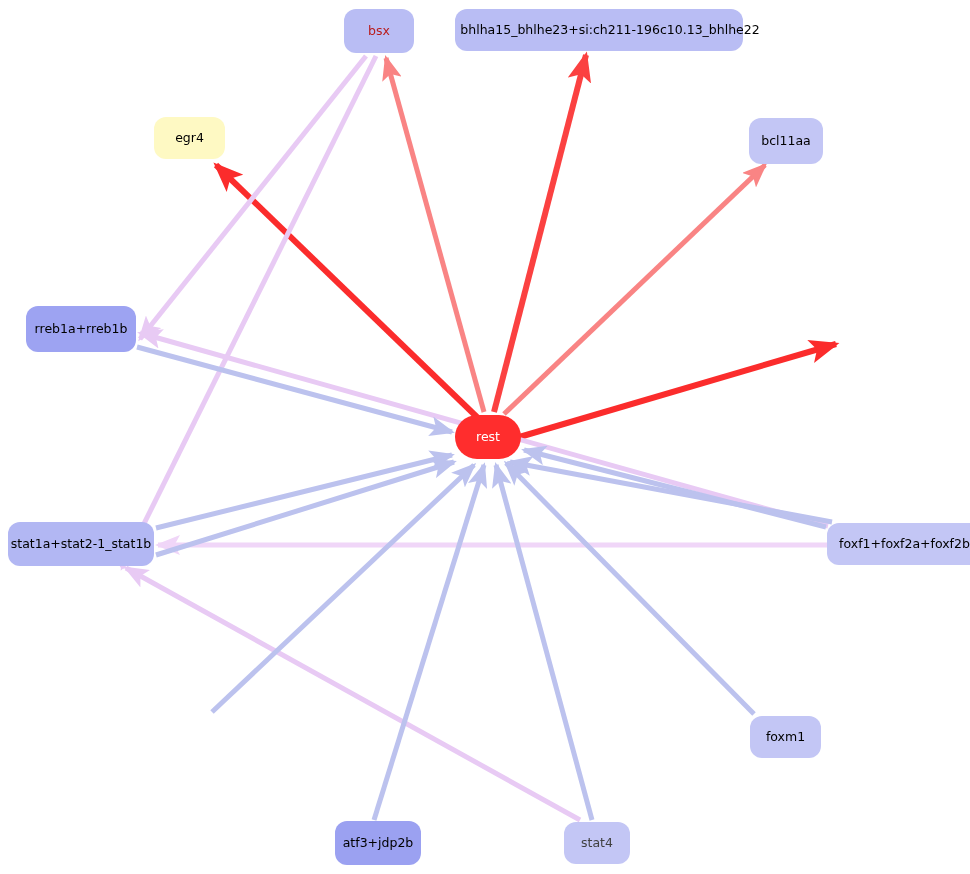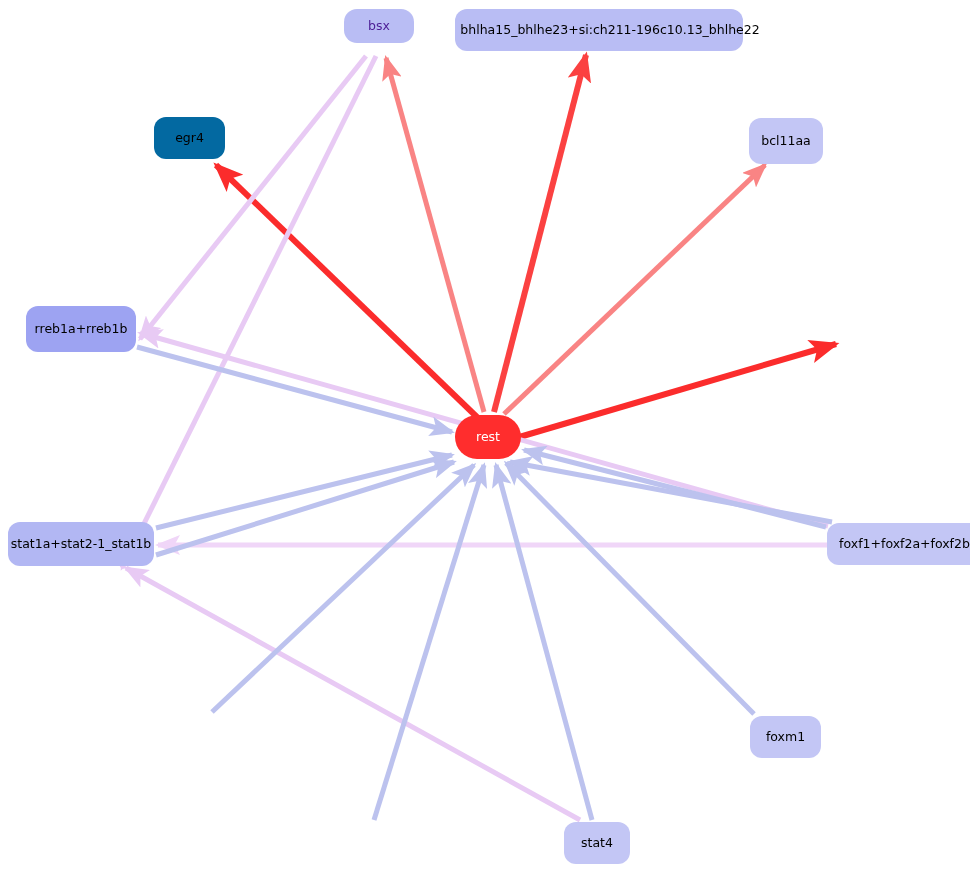--- a/index.html
+++ b/index.html
@@ -82,43 +82,46 @@
       <line x1="137" y1="347" x2="452" y2="432" stroke="#bcc2ee" stroke-width="5" stroke-linecap="butt" marker-end="url(#ah-5)"></line>
       <line x1="156" y1="528" x2="452" y2="455" stroke="#bcc2ee" stroke-width="5" stroke-linecap="butt" marker-end="url(#ah-5)"></line>
       <line x1="156" y1="555" x2="454" y2="462" stroke="#bcc2ee" stroke-width="5" stroke-linecap="butt" marker-end="url(#ah-5)"></line>
       <line x1="826" y1="527" x2="524" y2="450" stroke="#bcc2ee" stroke-width="5" stroke-linecap="butt" marker-end="url(#ah-5)"></line>
       <line x1="832" y1="522" x2="510" y2="462" stroke="#bcc2ee" stroke-width="5" stroke-linecap="butt" marker-end="url(#ah-5)"></line>
       <line x1="212" y1="712" x2="474" y2="465" stroke="#bcc2ee" stroke-width="5" stroke-linecap="butt" marker-end="url(#ah-5)"></line>
       <line x1="374" y1="820" x2="484" y2="465" stroke="#bcc2ee" stroke-width="5" stroke-linecap="butt" marker-end="url(#ah-5)"></line>
       <line x1="592" y1="820" x2="496" y2="465" stroke="#bcc2ee" stroke-width="5" stroke-linecap="butt" marker-end="url(#ah-5)"></line>
       <line x1="754" y1="714" x2="506" y2="463" stroke="#bcc2ee" stroke-width="5" stroke-linecap="butt" marker-end="url(#ah-5)"></line>
     </svg>
-<div class="node" style="left: 344px; top: 9px; width: 70px; height: 34px; background: rgb(185, 189, 244); color: #4c1d95; border-radius: 13px;">
+<div class="node" style="left: 344px; top: 9px; width: 70px; height: 44px; background: rgb(185, 189, 244); color: #b91c1c;">
       <span>bsx</span>
     </div>
     <div class="node" style="left: 455px; top: 9px; width: 288px; height: 42px; background: rgb(185, 189, 244); color: rgb(0, 0, 0); padding-left: 32px;">
       <span>bhlha15_bhlhe23+si:ch211-196c10.13_bhlhe22</span>
     </div>
-    <div class="node" style="left: 154px; top: 117px; width: 71px; height: 42px; background: #0369a1; color: rgb(0, 0, 0);">
+    <div class="node" style="left: 154px; top: 117px; width: 71px; height: 42px; background: #fef9c3; color: rgb(0, 0, 0);">
       <span>egr4</span>
     </div>
     <div class="node" style="left: 749px; top: 118px; width: 74px; height: 46px; background: rgb(195, 198, 245); color: rgb(0, 0, 0);">
       <span>bcl11aa</span>
     </div>
     <div class="node" style="left: 26px; top: 306px; width: 110px; height: 46px; background: rgb(157, 163, 242); color: #000000;">
       <span>rreb1a+rreb1b</span>
     </div>
     <div class="node center-node" style="left: 455px; top: 415px; width: 66px; height: 44px; background: rgb(255, 45, 45); color: rgb(255, 255, 255);">
       <span>rest</span>
     </div>
     <div class="node" style="left: 8px; top: 522px; width: 146px; height: 44px; background: rgb(178, 183, 243); color: rgb(0, 0, 0);">
       <span>stat1a+stat2-1_stat1b</span>
     </div>
     <div class="node" style="left: 827px; top: 523px; width: 155px; height: 42px; background: rgb(195, 198, 245); color: rgb(0, 0, 0);">
       <span>foxf1+foxf2a+foxf2b</span>
     </div>
     <div class="node" style="left: 750px; top: 716px; width: 71px; height: 42px; background: rgb(195, 198, 245); color: rgb(0, 0, 0);">
       <span>foxm1</span>
     </div>
-    <div class="node" style="left: 564px; top: 822px; width: 66px; height: 42px; background: rgb(195, 198, 245); color: #000000;">
+    <div class="node" style="left: 335px; top: 821px; width: 86px; height: 44px; background: rgb(155, 161, 241); color: rgb(0, 0, 0);">
+      <span>atf3+jdp2b</span>
+    </div>
+    <div class="node" style="left: 564px; top: 822px; width: 66px; height: 42px; background: rgb(195, 198, 245); color: #404040;">
       <span>stat4</span>
     </div>
   </div>
 
 </body></html>

